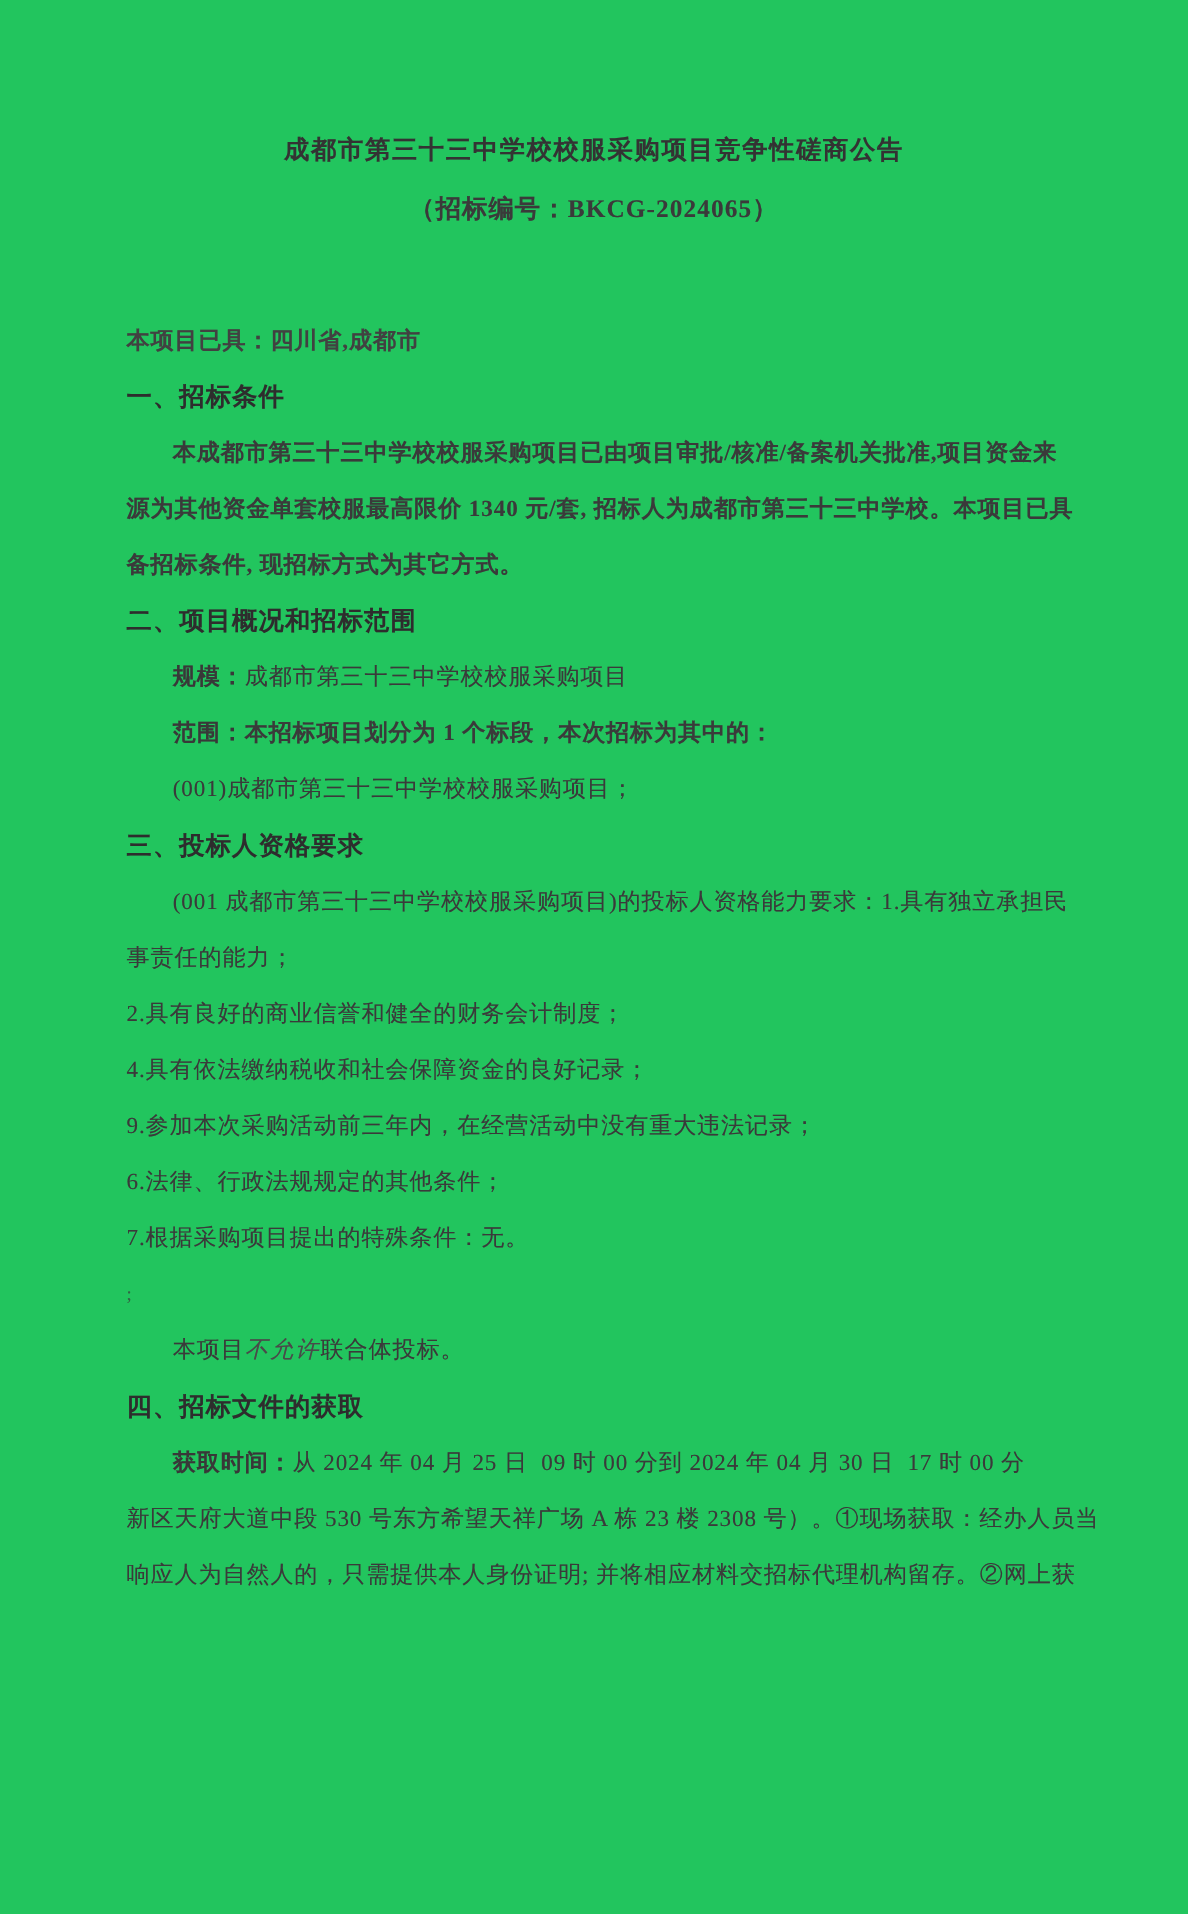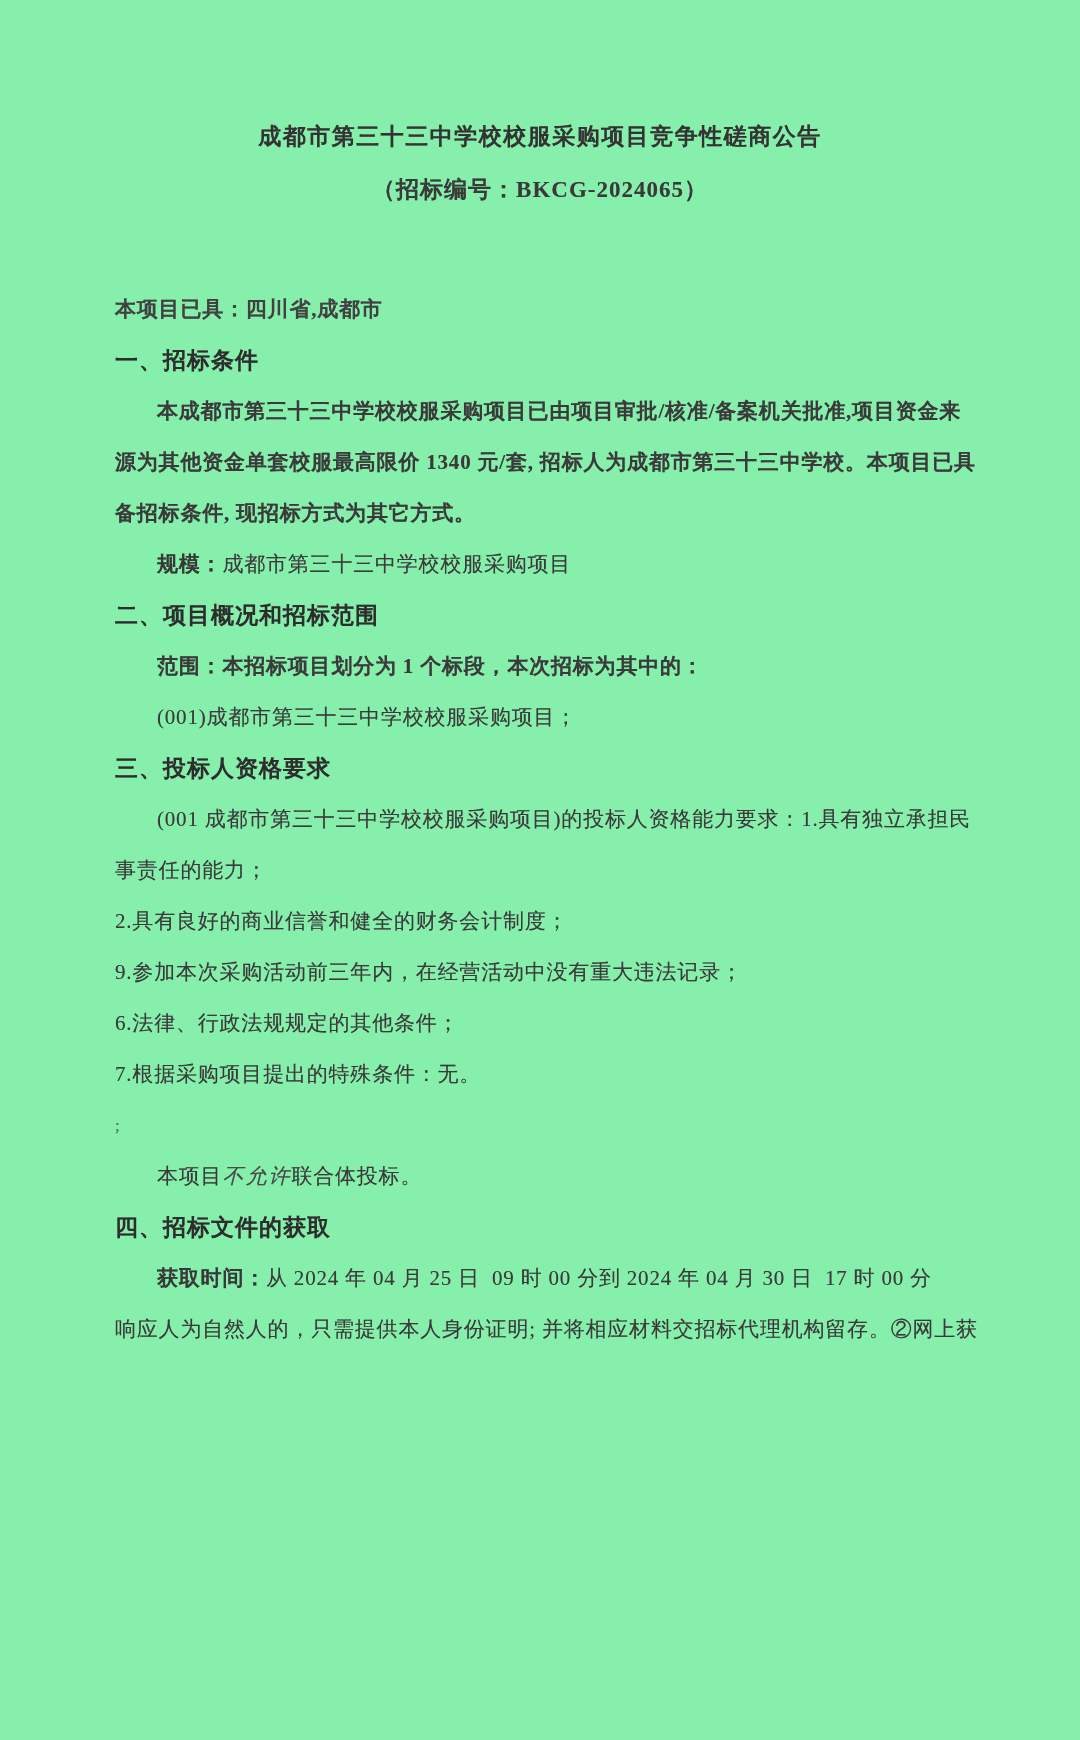--- a/index.html
+++ b/index.html
@@ -1,21 +1,21 @@
 <!DOCTYPE html>
 <html><head>
 <meta charset="utf-8">
 <style>
   html, body { margin: 0; padding: 0; background: #ffffff; }
   .page {
     position: relative;
     width: 1080px;
     height: 1740px;
     margin: 0 auto;
-    background: #86efac;
+    background: #22c55e;
     box-sizing: border-box;
     padding: 123px 115px 0 115px;
     overflow: hidden;
     font-family: "Liberation Serif", "DejaVu Serif", serif;
     color: #3a3a3a;
     text-shadow: 0 0 0.5px rgba(70,70,70,0.45);
   }
   .title {
     font-size: 23px;
     font-weight: 700;
@@ -67,32 +67,34 @@
   <div class="title">成都市第三十三中学校校服采购项目竞争性磋商公告</div>
   <div class="subtitle">（招标编号：BKCG-2024065）</div>
 
   <div class="line loc">本项目已具：四川省,成都市</div>
 
   <div class="line heading">一、招标条件</div>
   <div class="line w600 indent">本成都市第三十三中学校校服采购项目已由项目审批/核准/备案机关批准,项目资金来</div>
   <div class="line w600">源为其他资金单套校服最高限价 1340 元/套, 招标人为成都市第三十三中学校。本项目已具</div>
   <div class="line w600">备招标条件, 现招标方式为其它方式。</div>
 
+  <div class="line heading">二、项目概况和招标范围</div>
   <div class="line indent"><span class="lbl">规模：</span><span>成都市第三十三中学校校服采购项目</span></div>
-  <div class="line heading">二、项目概况和招标范围</div>
   <div class="line indent w600"><span class="lbl">范围：</span><span>本招标项目划分为 1 个标段，本次招标为其中的：</span></div>
   <div class="line indent">(001)成都市第三十三中学校校服采购项目；</div>
 
   <div class="line heading">三、投标人资格要求</div>
   <div class="line indent">(001 成都市第三十三中学校校服采购项目)的投标人资格能力要求：1.具有独立承担民</div>
   <div class="line">事责任的能力；</div>
   <div class="line">2.具有良好的商业信誉和健全的财务会计制度；</div>
+  <div class="line">4.具有依法缴纳税收和社会保障资金的良好记录；</div>
   <div class="line">9.参加本次采购活动前三年内，在经营活动中没有重大违法记录；</div>
   <div class="line">6.法律、行政法规规定的其他条件；</div>
   <div class="line">7.根据采购项目提出的特殊条件：无。</div>
   <div class="line stray">;</div>
   <div class="line indent"><span>本项目</span><span class="emph">不允许</span><span>联合体投标。</span></div>
 
   <div class="line heading">四、招标文件的获取</div>
   <div class="line indent"><span class="lbl">获取时间：</span><span>从 2024 年 04 月 25 日  09 时 00 分到 2024 年 04 月 30 日  17 时 00 分</span></div>
+  <div class="line">新区天府大道中段 530 号东方希望天祥广场 A 栋 23 楼 2308 号）。①现场获取：经办人员当</div>
   <div class="line">响应人为自然人的，只需提供本人身份证明; 并将相应材料交招标代理机构留存。②网上获</div>
 
 </div>
 
 </body></html>

